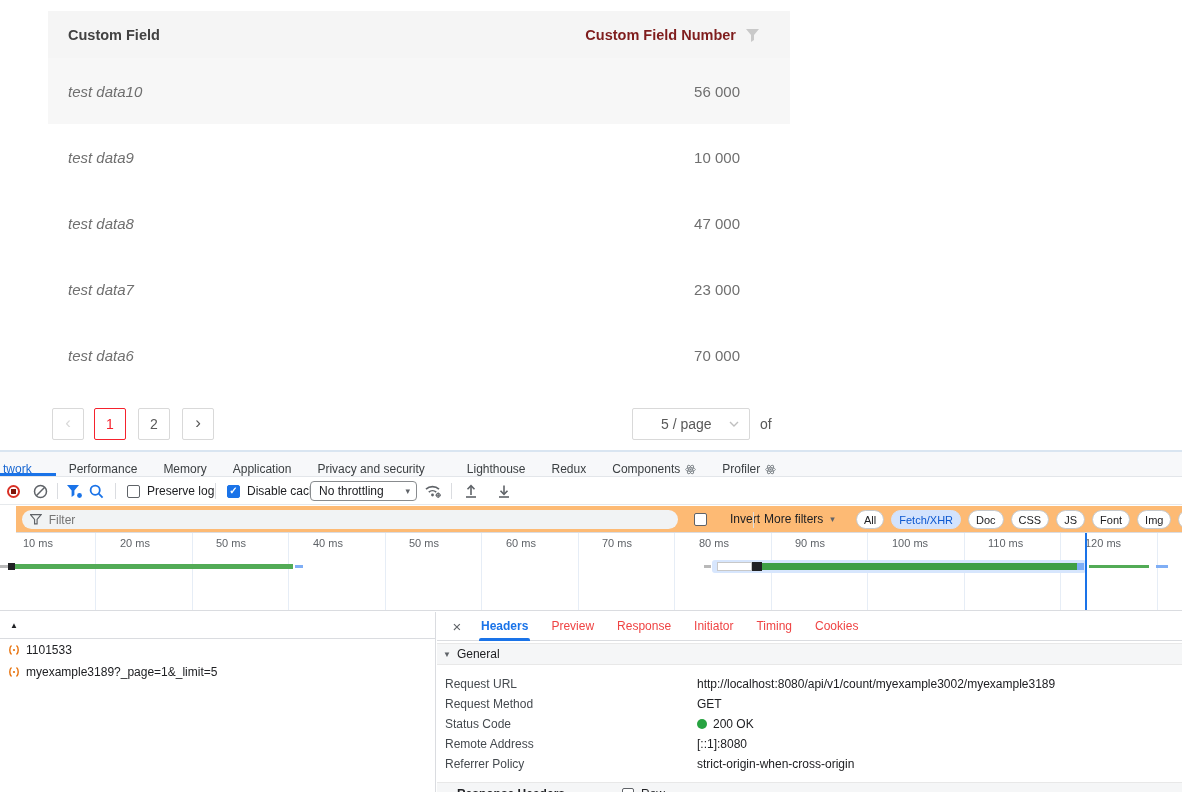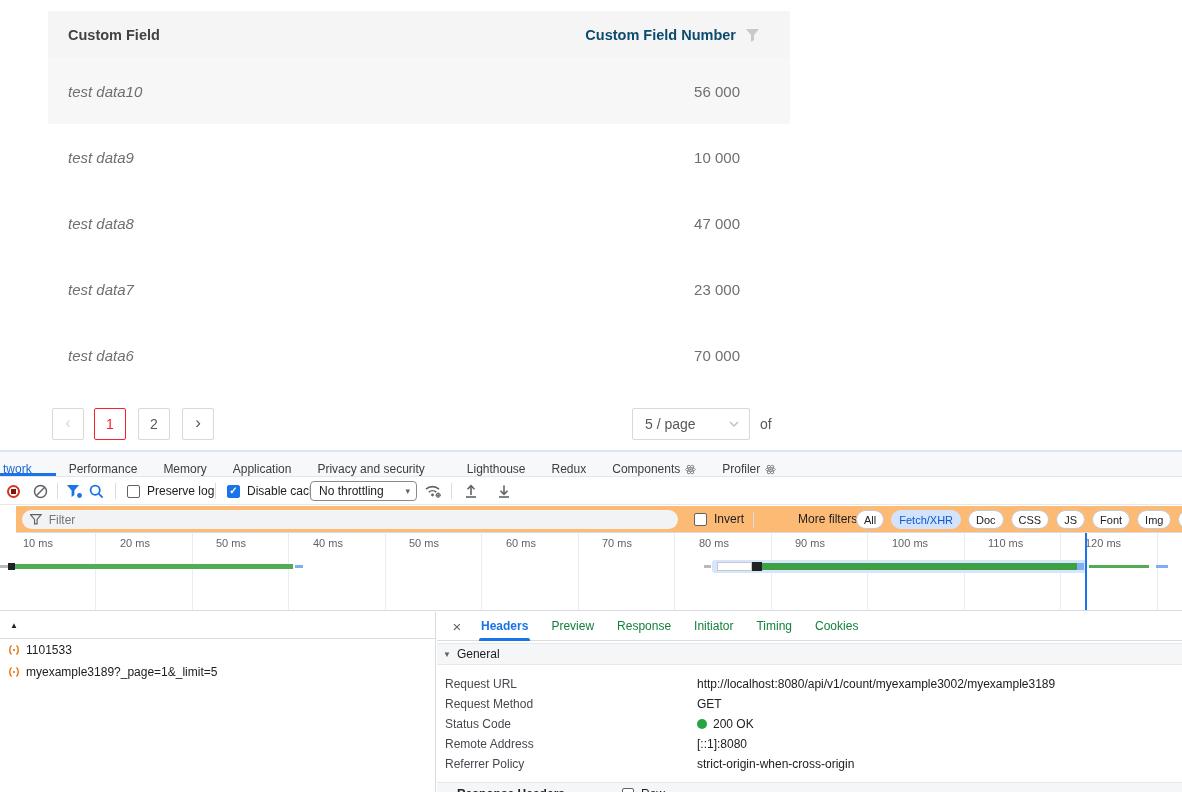--- a/index.html
+++ b/index.html
@@ -5,36 +5,36 @@
   * { margin:0; padding:0; box-sizing:border-box; }
   html,body { width:1182px; height:792px; overflow:hidden; background:#fff;
               font-family:"Liberation Sans", sans-serif; }
 
   
   .page { position:absolute; left:0; top:0; width:1182px; height:450px; background:#fff; }
   .tbl  { position:absolute; left:48px; top:11px; width:742px; }
   .tbl-head { display:flex; height:47px; background:#f5f5f5; align-items:center; }
   .th-left  { flex:1; padding-left:20px; font-size:14.5px; font-weight:bold; color:#424242; }
   .th-right { display:flex; align-items:center; padding-right:30px;
-              font-size:14.5px; font-weight:bold; color:#0c4a6e; gap:9px;margin-left:47px; }
+              font-size:14.5px; font-weight:bold; color:#7f1d1d; gap:9px;margin-left:47px; }
   .tbl-row  { display:flex; height:66px; align-items:center; background:#fff; }
   .tbl-row.first { background:#f7f7f7; }
   .td-left  { flex:1; padding-left:20px; font-size:15px; color:#6f6f6f;font-style:italic; }
   .td-right { width:260px; text-align:right; padding-right:50px; font-size:15px; color:#6f6f6f; }
 
   .pager { position:absolute; left:48px; top:408px; width:742px; height:34px; }
   .pg-btn { position:absolute; top:0; width:32px; height:32px; background:#fff;
             border:1px solid #d9d9d9; border-radius:2px; display:flex; align-items:center;
             justify-content:center; font-size:14px; color:#595959; cursor:pointer; }
   .pg-btn.arrow { font-size:17px; padding-bottom:2px; }
   .pg-btn.disabled { color:#d9d9d9; }
   .pg-btn.active { border-color:#f5222d; color:#f5222d; }
   .size-select { position:absolute; left:584px; top:0; width:118px; height:32px;
                  border:1px solid #d9d9d9; border-radius:2px; display:flex; align-items:center;
-                 padding:0 10px 0 12px; font-size:14px; color:#595959; background:#fff; }
+                 padding:0 10px 0 28px; font-size:14px; color:#595959; background:#fff; }
   .size-select .lbl { flex:1; }
   .pg-total { position:absolute; left:712px; top:0; height:32px; line-height:32px;
               font-size:14px; color:#595959; }
 
   
   .dt { position:absolute; left:0; top:450px; width:1182px; height:342px; background:#fff;
         font-size:12px; color:#202124; border-top:2px solid #d9e5f1; }
 
   
   .dt-tabs { position:absolute; left:0; top:0; width:1182px; height:25px; background:#f7f8fa;
@@ -65,23 +65,23 @@
   .throttle .lbl { flex:1; }
   .throttle .car { color:#5f6368; font-size:9px; }
 
   
   .dt-filterbar { position:absolute; left:16px; top:54px; width:1182px; height:27px; background:#fdba74;
                   border-bottom:1px solid #dadce0; white-space:nowrap; }
   .filter-pill { position:absolute; left:6px; top:4px; width:656px; height:19px; background:#f1f3f4;
                  border-radius:10px; display:flex; align-items:center; padding:0 8px; gap:7px; }
   .filter-pill input { border:none; outline:none; background:transparent; font-size:12px;
                        color:#202124; width:100%; font-family:"Liberation Sans",sans-serif; }
-  .fb-invert { position:absolute; left:678px; top:6px; display:flex; align-items:center; }
+  .fb-invert { position:absolute; left:678px; top:6px; display:flex; align-items:center;gap:16px; }
   .fb-more { position:absolute; left:748px; top:6px; display:flex; align-items:center; gap:7px;
-             color:#202124;margin-left:34px; }
+             color:#202124; }
   .fb-more .car { color:#5f6368; font-size:9px; }
   .pills { position:absolute; left:840px; top:4px; display:flex; gap:7px; }
   .pill { height:19px; border:1px solid #c6c9cc; border-radius:10px; padding:0 7px;
           display:flex; align-items:center; font-size:11px; color:#202124; background:#fff;
           white-space:nowrap; }
   .pill.active { background:#d3e3fd; border-color:#d3e3fd; color:#0b57d0; }
 
   
   .dt-overview { position:absolute; left:0; top:81px; width:1182px; height:78px; background:#fff;
                  border-bottom:1px solid #dadce0; overflow:hidden; }
@@ -104,21 +104,21 @@
   .req-row.selected { background:#cfe2fb; }
   .xhr-ic { flex:none; display:flex; }
 
   .det-panel { position:absolute; left:437px; top:0; width:745px; height:182px; background:#fff;
                overflow:hidden; }
   .det-tabs { position:absolute; left:0; top:0; width:745px; height:29px;
               border-bottom:1px solid #dadce0; display:flex; align-items:center; }
   .det-close { width:16px; margin-left:12px; margin-right:14px; color:#5f6368; font-size:15px;
                text-align:center; cursor:pointer; }
   .det-tab { position:relative; height:29px; display:flex; align-items:center; padding:0 2px;
-             margin-right:19px; color:#15803d; cursor:pointer; }
+             margin-right:19px; color:#ef4444; cursor:pointer; }
   .det-tab.active { color:#1a73e8; font-weight:bold; }
   .det-tab.active::after { content:""; position:absolute; left:0; right:0; bottom:0; height:3px;
                            background:#1a73e8; border-radius:2px 2px 0 0; }
   .sec-strip { position:absolute; left:0; width:745px; height:22px; background:#f5f6f7;
                border-top:1px solid #e8e8e8; border-bottom:1px solid #e8e8e8;
                display:flex; align-items:center; padding:0 6px; gap:6px; }
   .tri { font-size:8px; color:#5f6368; }
   .sec-title { color:#202124; font-weight:bold; font-size:12px; }
   .kv { position:absolute; left:0; width:745px; height:20px; display:flex; align-items:center; }
   .kv .k { position:absolute; left:8px; color:#454a4f; }

